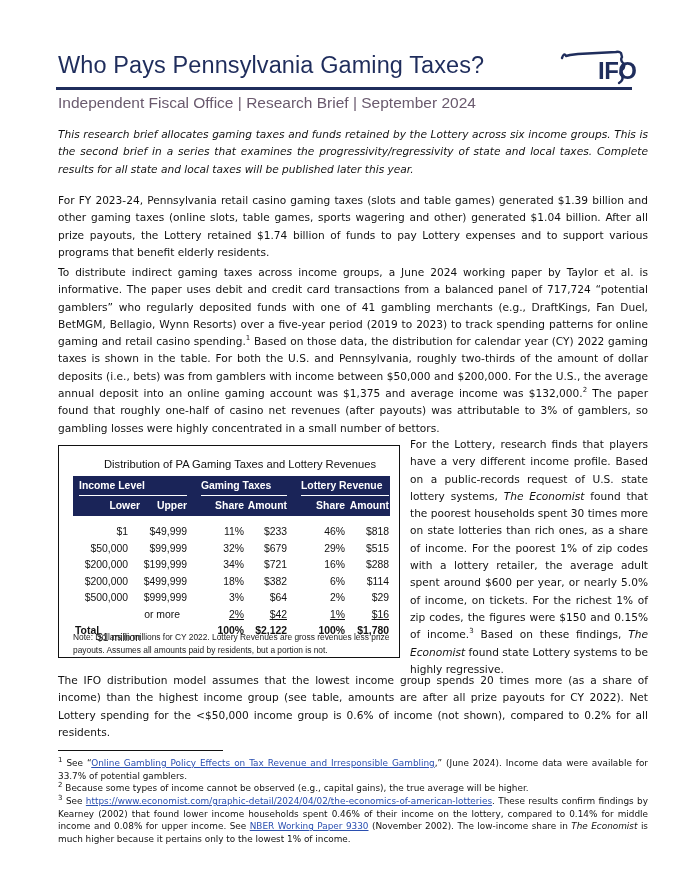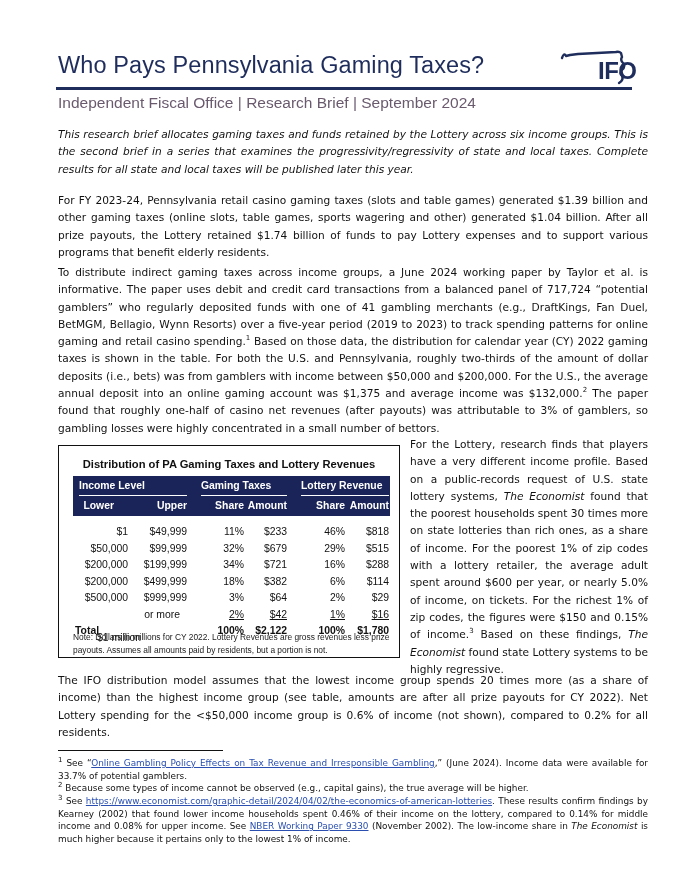--- a/index.html
+++ b/index.html
@@ -16,22 +16,22 @@
   .logo-text { position: absolute; left: 18px; top: 9px; font-family: "Liberation Sans", sans-serif;
                font-size: 24px; color: #1f2d5c; font-weight: bold; letter-spacing: -0.5px; margin-left: 24px; }
 
   .p { position: absolute; left: 58px; width: 590px; font-size: 10.6px; line-height: 17.3px;
        text-align: justify; font-family: "DejaVu Sans", sans-serif; }
   .p.italic { font-style: italic; }
   .p sup, .fn sup { font-size: 7px; line-height: 0; }
 
   .tbox { position: absolute; left: 58px; top: 445px; width: 342px; height: 213px;
           border: 1.3px solid #111; box-sizing: border-box; background: #fff; }
-  .ttitle { position: absolute; left: 0; width: 100%; top: 12px; text-align: center;
-            font-family: "Liberation Sans", sans-serif; font-weight: bold; font-size: 11.2px; color: #111; }
+  .ttitle { position: absolute; left: 11px; width: 100%; top: 12px; text-align: center;
+            font-family: "Liberation Sans", sans-serif; font-weight: normal; font-size: 11.2px; color: #111; }
   .thead { position: absolute; left: 14px; top: 30px; width: 317px; height: 40px; background: #1a2458; }
   .grp { position: absolute; top: 4px; color: #fff; font-weight: bold; font-size: 10.4px;
          font-family: "Liberation Sans", sans-serif; }
   .grp-line { position: absolute; top: 19px; height: 1px; background: #fff; }
   .sub { position: absolute; top: 24px; color: #fff; font-weight: bold; font-size: 10.4px;
          font-family: "Liberation Sans", sans-serif; text-align: right; }
   .trow { position: absolute; left: 14px; width: 317px; height: 15px; font-size: 10.4px;
           font-family: "Liberation Sans", sans-serif; }
   .cell { position: absolute; top: 0; text-align: right; white-space: nowrap; }
   .cell.u { text-decoration: underline; }
@@ -71,21 +71,21 @@
   <div class="tbox">
     <div class="ttitle">Distribution of PA Gaming Taxes and Lottery Revenues</div>
     <div class="thead">
       <div class="grp" style="left:6px; width:108px;">Income Level</div>
       <div class="grp-line" style="left:6px; width:108px;"></div>
       <div class="grp" style="left:128px; width:86px;">Gaming Taxes</div>
       <div class="grp-line" style="left:128px; width:86px;"></div>
       <div class="grp" style="left:228px; width:88px;">Lottery Revenue</div>
       <div class="grp-line" style="left:228px; width:88px;"></div>
 
-      <div class="sub" style="right:276px;">Lower</div>
+      <div class="sub" style="right:250px;">Lower</div>
       <div class="sub" style="right:203px;">Upper</div>
       <div class="sub" style="right:146px;">Share</div>
       <div class="sub" style="right:103px;">Amount</div>
       <div class="sub" style="right:45px;">Share</div>
       <div class="sub" style="right:1px;">Amount</div>
     </div>
     <div id="tbody">
         <div class="trow" style="top: 80px;">
           <div class="cell" style="right: 262px;">$1</div>
           <div class="cell" style="right: 203px;">$49,999</div>

